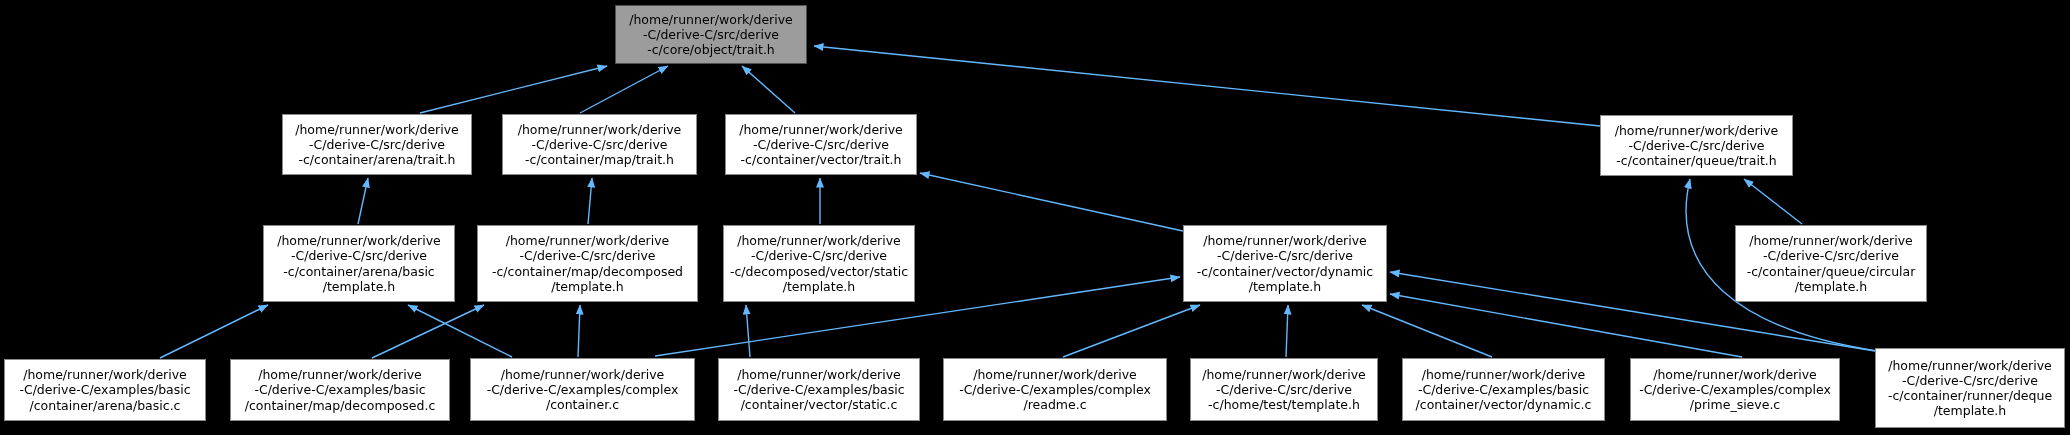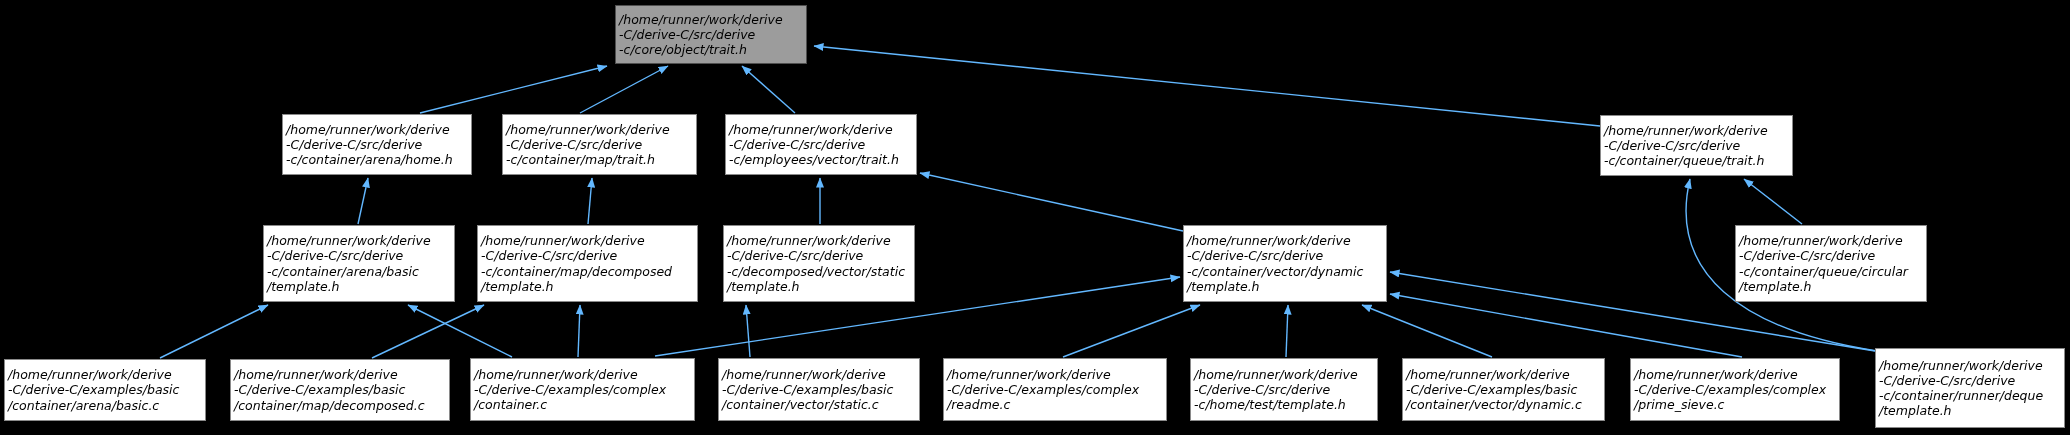--- a/index.html
+++ b/index.html
@@ -11,23 +11,23 @@
   }
   #graph{position:absolute;left:0;top:0;width:2070px;height:435px;}
   svg#edges{position:absolute;left:0;top:0;width:2070px;height:435px;}
   .node{
     position:absolute;
     box-sizing:border-box;
     background:#ffffff;
     border:1.5px solid #8a8a8a;
     display:flex;flex-direction:column;justify-content:center;
     font-size:12.5px;line-height:15.2px;color:#000000;
+    text-align:center;
     padding:2px 3px;
     white-space:nowrap;
-    font-style:italic;
   }
   .node.highlight{background:#9c9c9c;border-color:#4f4f4f;}
   .node .line{width:100%;}
 </style>
 </head>
 <body style="background: rgb(0, 0, 0);">
 
 <div id="graph">
   <svg id="edges" viewBox="0 0 2070 435" xmlns="http://www.w3.org/2000/svg">
     <defs>
@@ -61,31 +61,31 @@
   </svg>
   <div id="nodes">
       <div class="node highlight" title="/home/runner/work/derive-C/derive-C/src/derive-c/core/object/trait.h" style="left: 615px; top: 5px; width: 192px; height: 59px;">
         <div class="line">/home/runner/work/derive</div>
         <div class="line">-C/derive-C/src/derive</div>
         <div class="line">-c/core/object/trait.h</div>
       </div>
       <div class="node" title="/home/runner/work/derive-C/derive-C/src/derive-c/container/arena/trait.h" style="left: 282px; top: 114px; width: 190px; height: 61px;">
         <div class="line">/home/runner/work/derive</div>
         <div class="line">-C/derive-C/src/derive</div>
-        <div class="line">-c/container/arena/home.h</div>
+        <div class="line">-c/container/arena/trait.h</div>
       </div>
       <div class="node" title="/home/runner/work/derive-C/derive-C/src/derive-c/container/map/trait.h" style="left: 502px; top: 114px; width: 195px; height: 61px;">
         <div class="line">/home/runner/work/derive</div>
         <div class="line">-C/derive-C/src/derive</div>
         <div class="line">-c/container/map/trait.h</div>
       </div>
       <div class="node" title="/home/runner/work/derive-C/derive-C/src/derive-c/container/vector/trait.h" style="left: 725px; top: 114px; width: 192px; height: 61px;">
         <div class="line">/home/runner/work/derive</div>
         <div class="line">-C/derive-C/src/derive</div>
-        <div class="line">-c/employees/vector/trait.h</div>
+        <div class="line">-c/container/vector/trait.h</div>
       </div>
       <div class="node" title="/home/runner/work/derive-C/derive-C/src/derive-c/container/queue/trait.h" style="left: 1600px; top: 115px; width: 193px; height: 61px;">
         <div class="line">/home/runner/work/derive</div>
         <div class="line">-C/derive-C/src/derive</div>
         <div class="line">-c/container/queue/trait.h</div>
       </div>
       <div class="node" title="/home/runner/work/derive-C/derive-C/src/derive-c/container/arena/basic/template.h" style="left: 263px; top: 225px; width: 192px; height: 77px;">
         <div class="line">/home/runner/work/derive</div>
         <div class="line">-C/derive-C/src/derive</div>
         <div class="line">-c/container/arena/basic</div>

